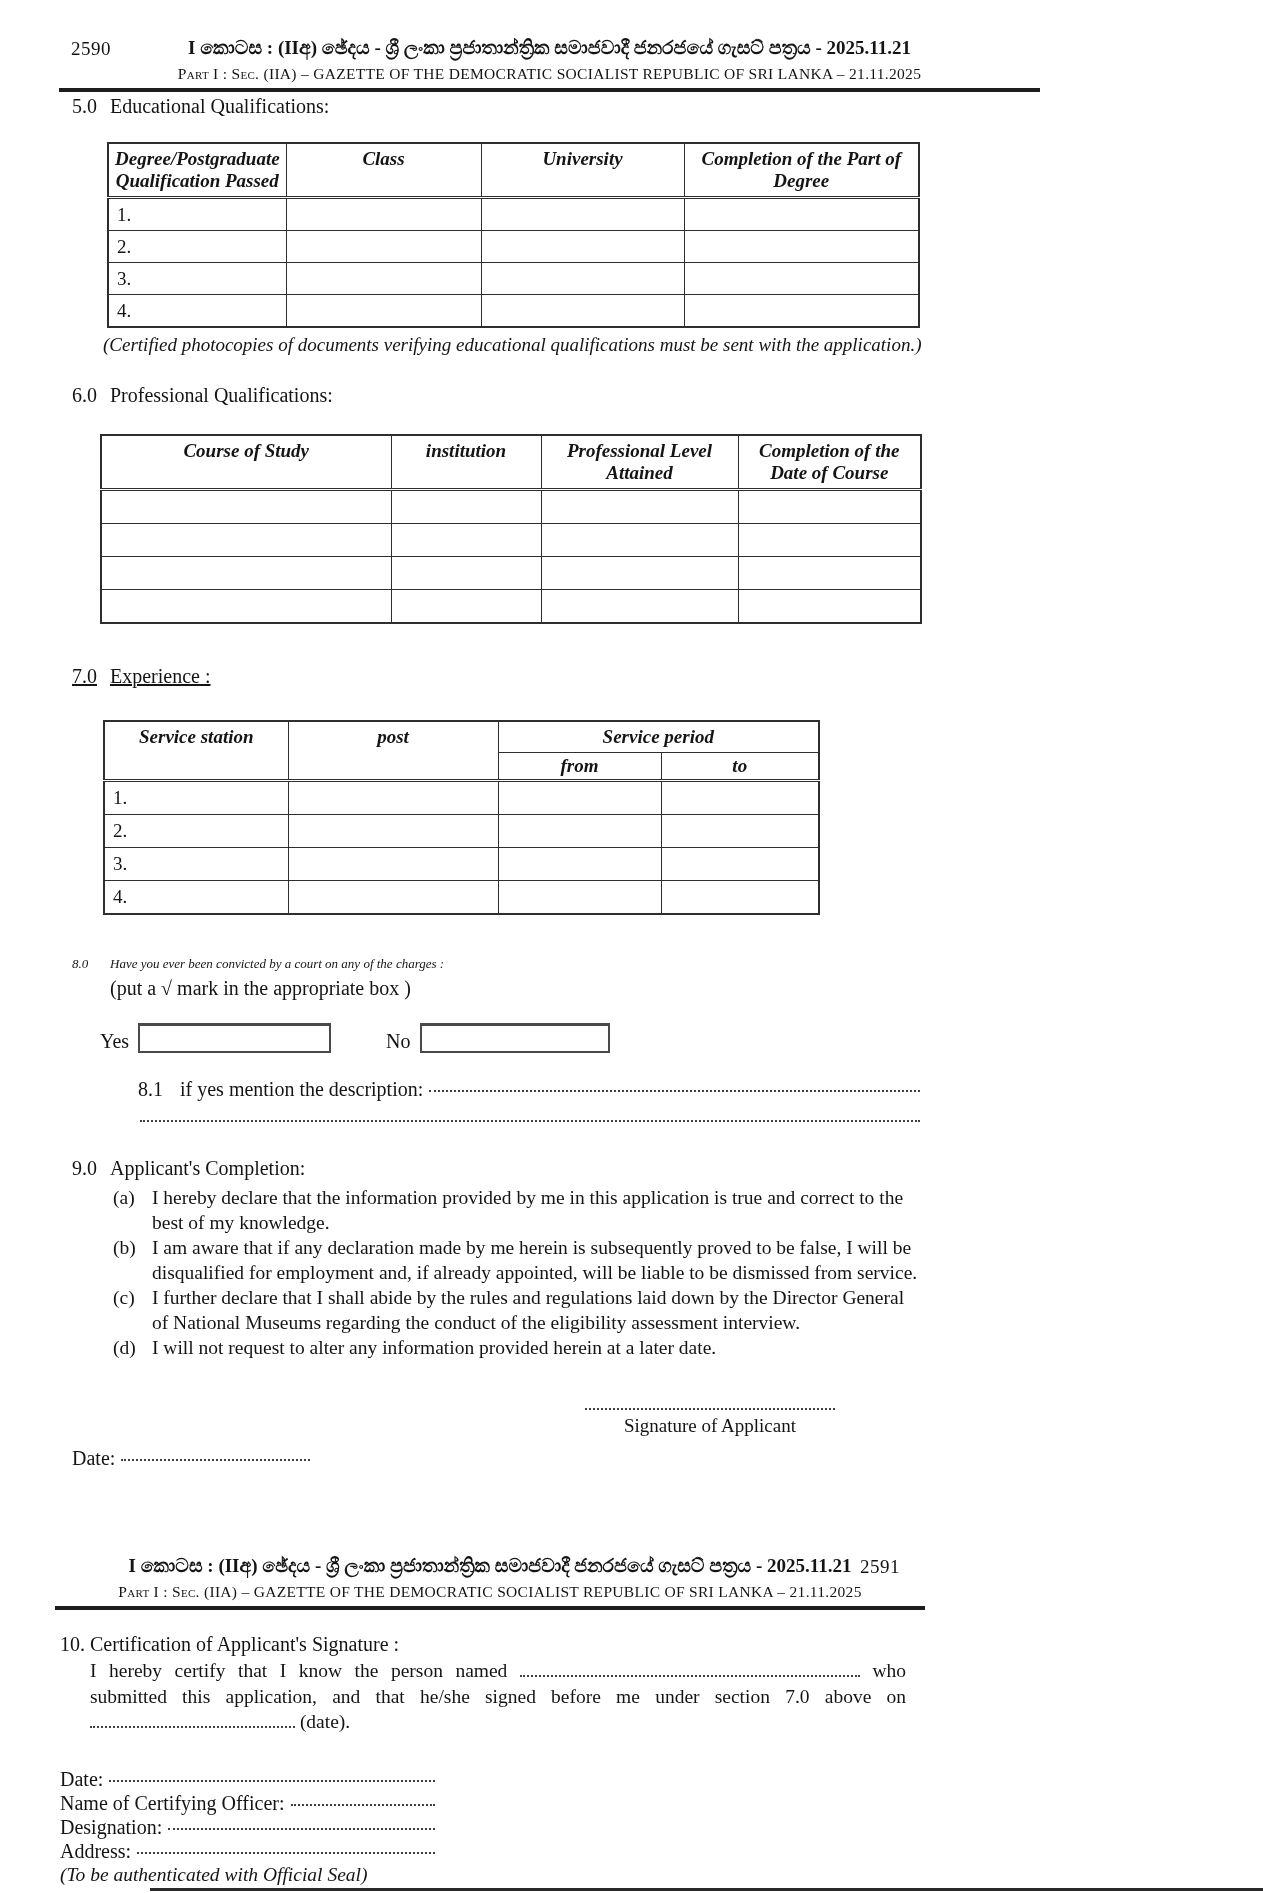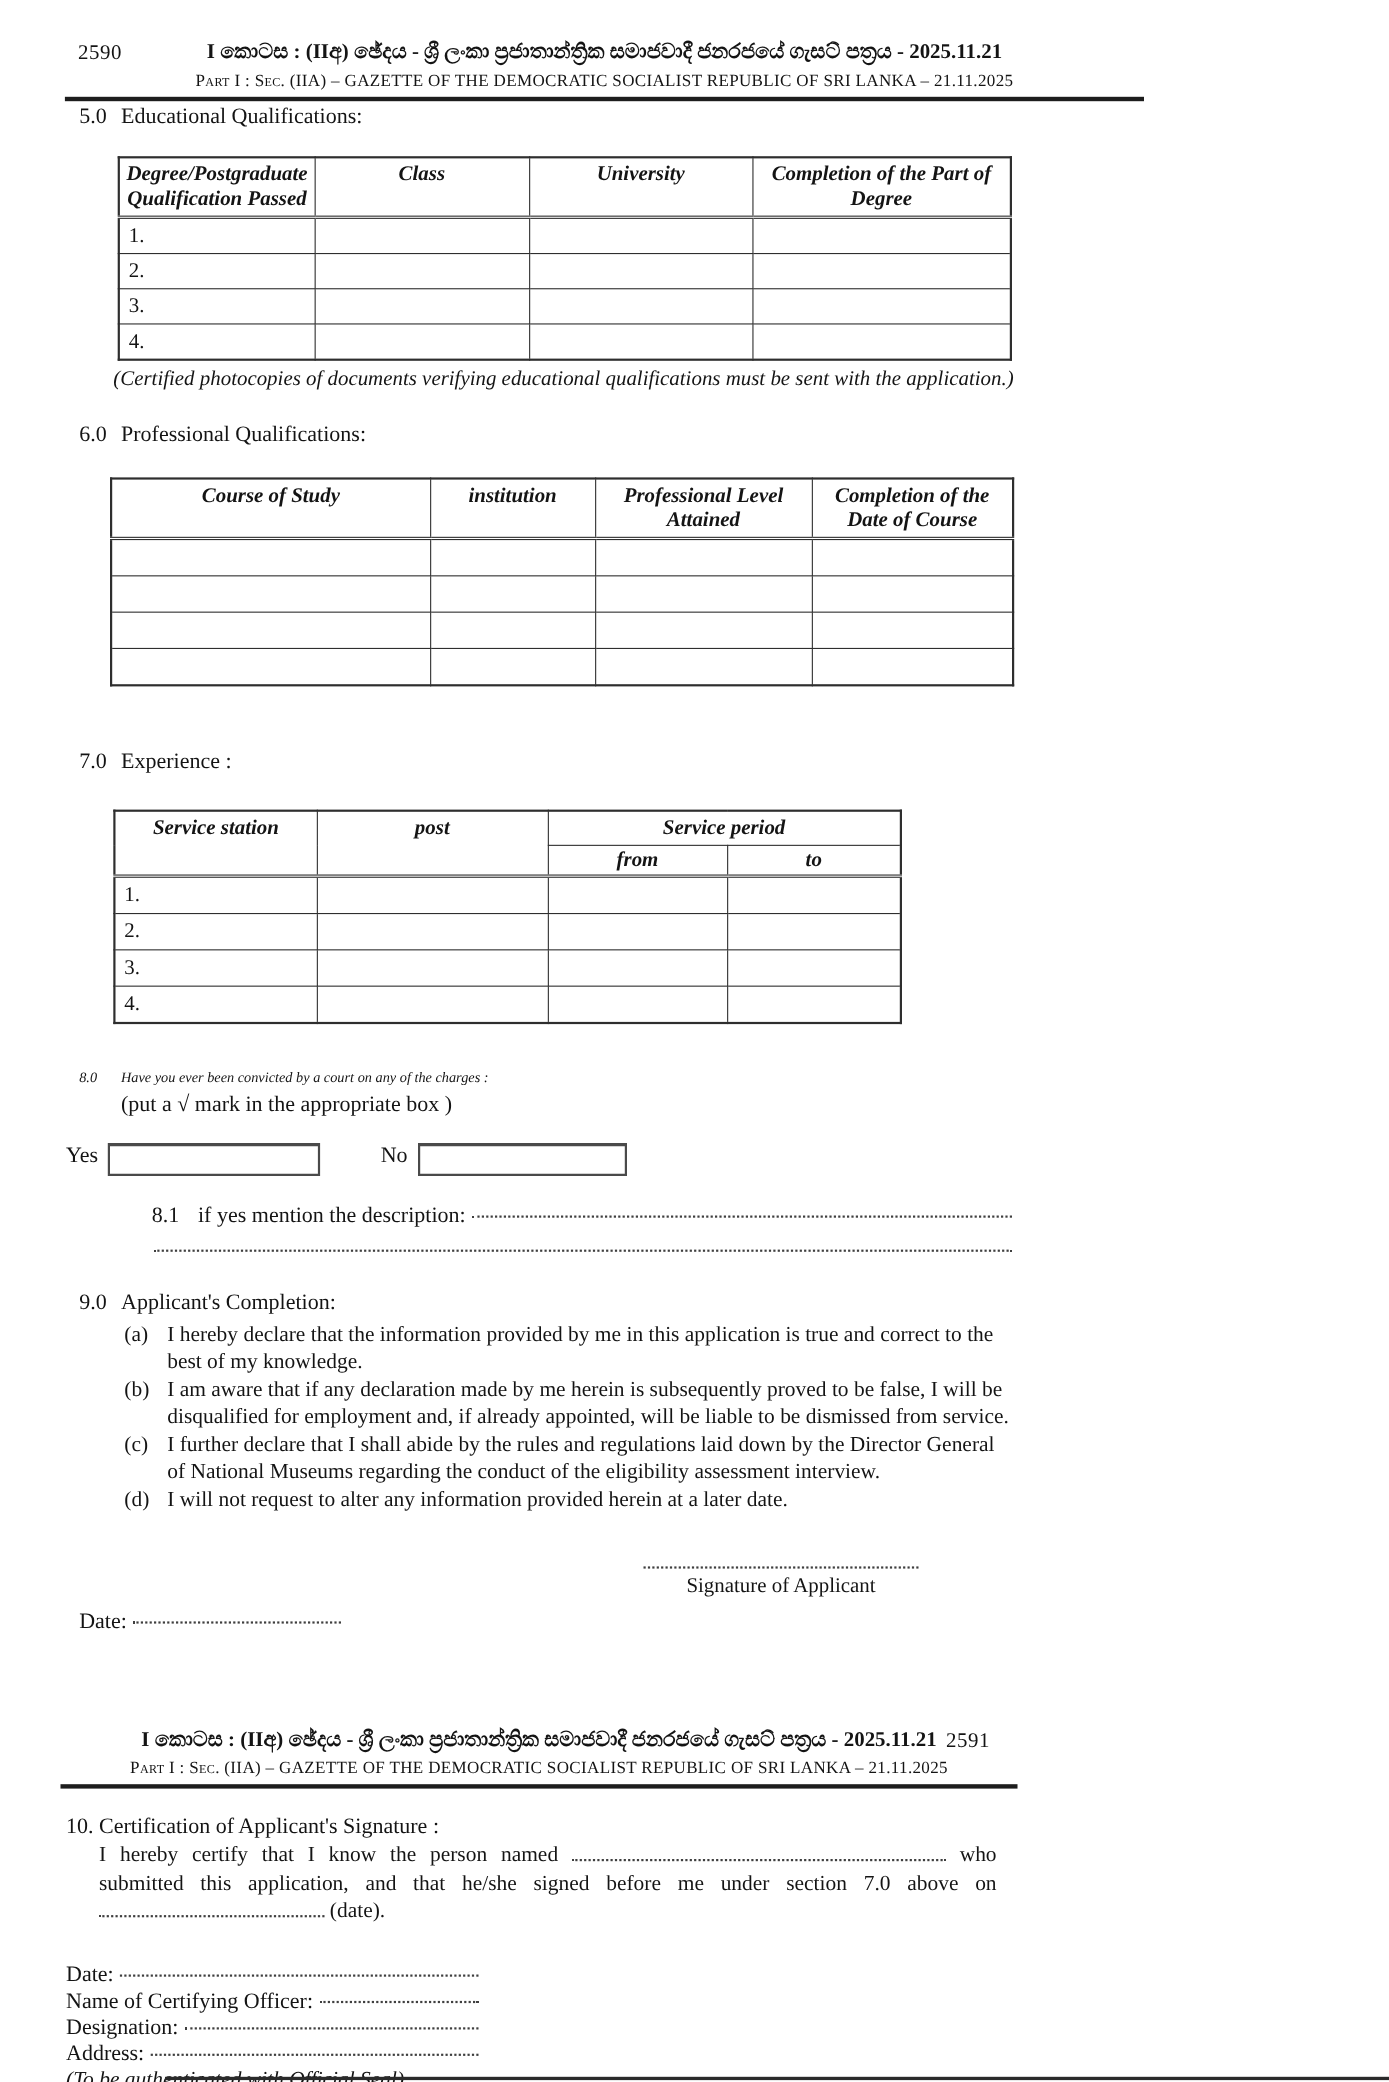--- a/index.html
+++ b/index.html
@@ -39,21 +39,21 @@
   .prof-tbl{margin:27px 0 0 100px;width:820px;}
   .prof-tbl td{height:28px;}
   .exp-tbl{margin:32px 0 0 103px;width:715px;}
   .exp-tbl td{height:28px;}
   .exp-tbl .subhdr th{padding:2px 6px;}
   
   .q-block{margin-top:36px;}
   .q-line{display:flex;font-size:13px;line-height:25px;margin-left:72px;font-style:italic;}
   .q-line .num{min-width:38px;flex:none;}
   .q-instr{margin-left:110px;font-size:20px;line-height:25px;}
-  .yn-row{display:flex;align-items:flex-start;margin:22px 0 0 60px;font-size:20px;}
+  .yn-row{display:flex;align-items:flex-end;margin:22px 0 0 100px;font-size:20px;}
   .yn-box{width:193px;height:30px;border:2px solid #4a4a4a;border-top-width:3px;
           margin-left:9px;box-sizing:border-box;}
   .yn-gap{margin-left:55px;}
   .sub-q{display:flex;align-items:baseline;margin:24px 0 0 138px;width:782px;
          font-size:20px;line-height:25px;}
   .sub-q .num{min-width:42px;flex:none;}
   .dotfill{flex:1;border-bottom:2px dotted #3f3f3f;min-height:1px;}
   .sub-q .dotfill{transform:translateY(-4px);margin-left:6px;}
   .dots-row{margin:6px 0 0 140px;width:780px;height:12px;
             border-bottom:2px dotted #3f3f3f;}
@@ -75,21 +75,21 @@
   .cert-body{margin:2px 0 0 90px;width:816px;font-size:19.5px;line-height:25.5px;
              text-align:justify;}
   .idots{display:inline-block;border-bottom:2px dotted #3f3f3f;height:4px;}
   .w340{width:340px;} .w205{width:205px;}
   .cert-fields{margin:32px 0 0 60px;}
   .cert-field{display:flex;align-items:baseline;width:375px;font-size:20px;line-height:24px;}
   .cert-field .dotfill{transform:translateY(-4px);margin-left:6px;}
   .seal-note{margin-left:60px;font-size:19.5px;line-height:24px;font-style:italic;}
   .bottom-rule{position:absolute;left:150px;right:0;bottom:2px;height:3px;background:#2a2a2a;}
   .note{margin:5px 0 0 103px;font-size:19px;line-height:24px;font-style:italic;}
-  .mt26{margin-top:26px;} .mt40{margin-top:56px;} .mt15{margin-top:2px;}
+  .mt26{margin-top:26px;} .mt40{margin-top:40px;text-decoration:underline;} .mt15{margin-top:2px;}
 </style>
 </head>
 <body>
 
 <div class="sheet">
 
   <div class="gz-hdr gz-hdr1">
     <div class="pnum pnum-left">2590</div>
     <div class="hdr-si">I කොටස : (IIඅ) ඡේදය - ශ්‍රී ලංකා ප්‍රජාතාන්ත්‍රික සමාජවාදී ජනරජයේ ගැසට් පත්‍රය - 2025.11.21</div>
     <div class="hdr-en">Part I : Sec. (IIA) – GAZETTE OF THE DEMOCRATIC SOCIALIST REPUBLIC OF SRI LANKA – 21.11.2025</div>

